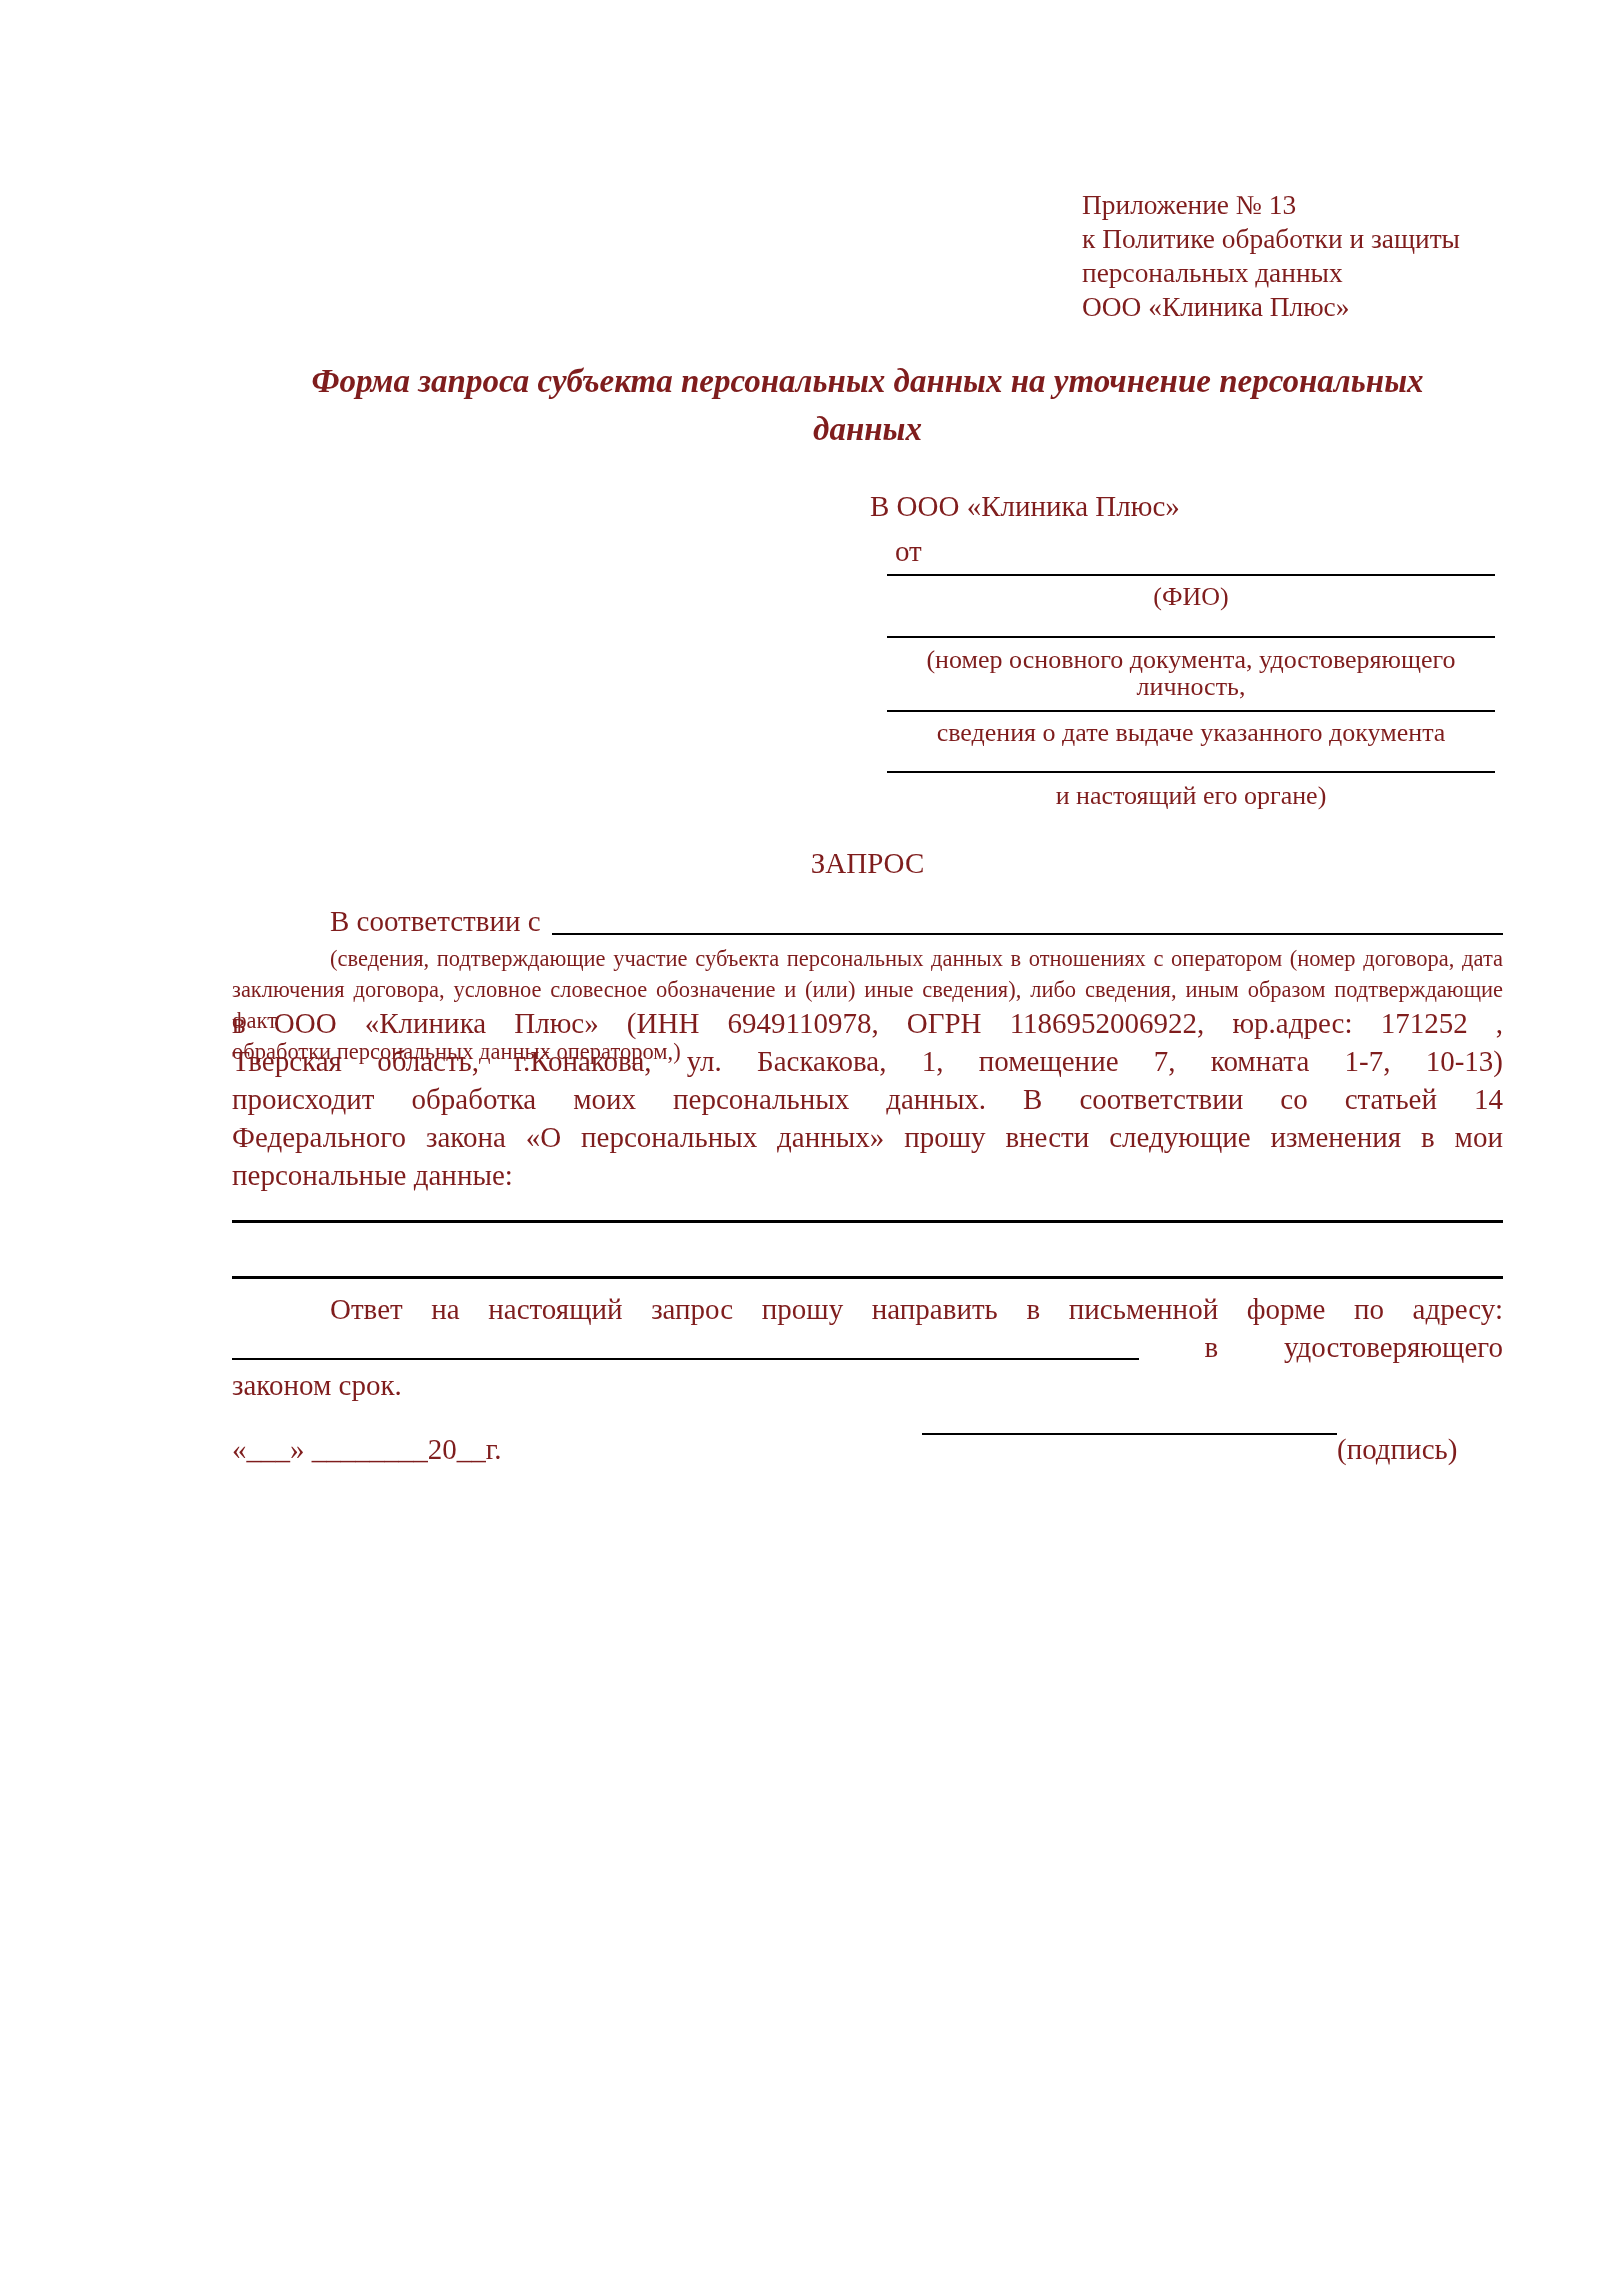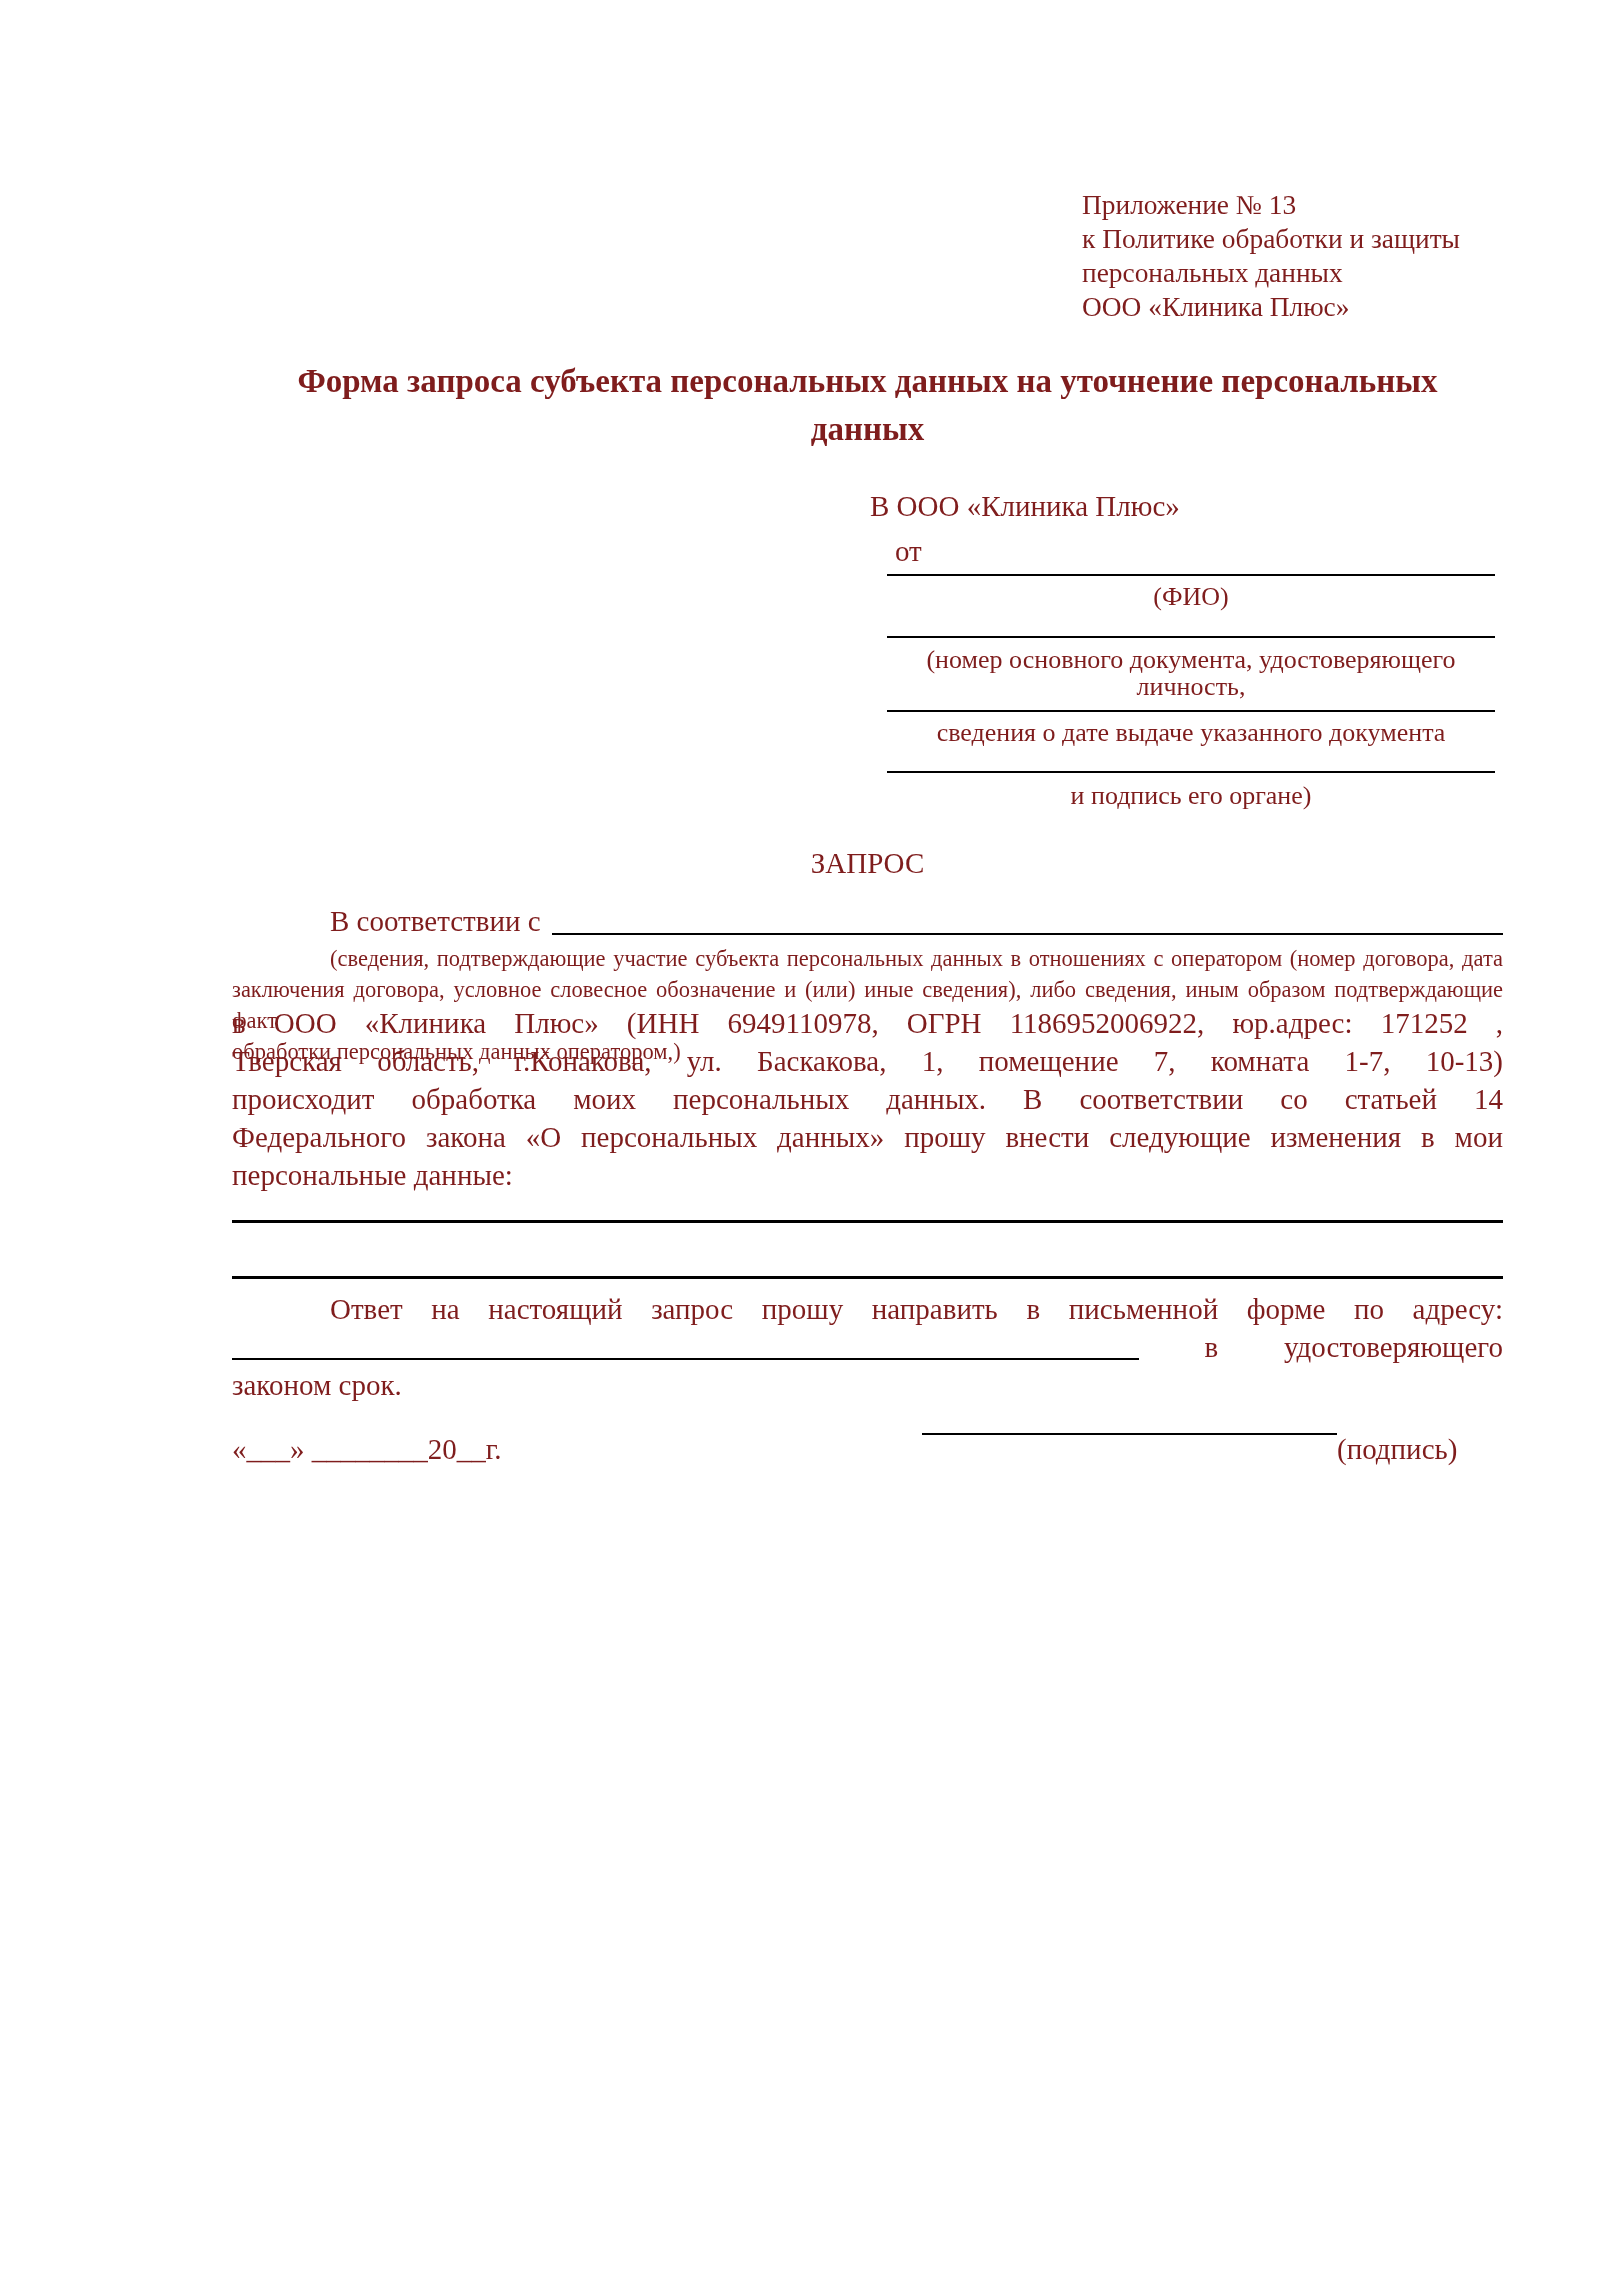--- a/index.html
+++ b/index.html
@@ -30,20 +30,21 @@
 
   
   .doc-title {
     left: 260px;
     top: 357px;
     width: 1215px;
     font-size: 33px;
     font-weight: bold;
     line-height: 48px;
     text-align: center;
+    font-style: italic;
   }
 
   
   .addr-to   { left: 870px; top: 490px; font-size: 29px; white-space: nowrap; }
   .addr-from { left: 895px; top: 535px; font-size: 29px; }
 
   .fill-line {
     left: 887px;
     width: 608px;
     height: 0;
@@ -173,21 +174,21 @@
   <div class="abs fill-line" style="top:574px"></div>
   <div class="abs fill-caption" style="top:583px">(ФИО)</div>
 
   <div class="abs fill-line" style="top:636px"></div>
   <div class="abs fill-caption" style="top:646px">(номер основного документа, удостоверяющего личность,</div>
 
   <div class="abs fill-line" style="top:710px"></div>
   <div class="abs fill-caption" style="top:719px">сведения о дате выдаче указанного документа</div>
 
   <div class="abs fill-line" style="top:771px"></div>
-  <div class="abs fill-caption" style="top:782px">и подпись его органе)</div>
+  <div class="abs fill-caption" style="top:782px">и настоящий его органе)</div>
 
   <div class="abs accordance-row">
     <span class="prefix">В соответствии с</span>
     <span class="flex-fill"></span>
   </div>
 
   <div class="abs request-heading">ЗАПРОС</div>
 
   <div class="abs fine-print">
     <div class="jline indent">(сведения, подтверждающие участие субъекта персональных данных в отношениях с оператором (номер договора, дата</div>

